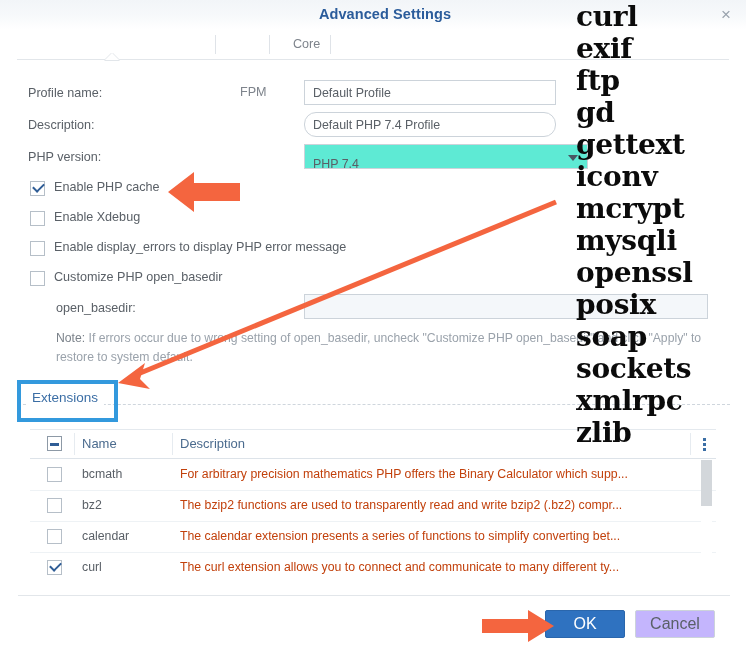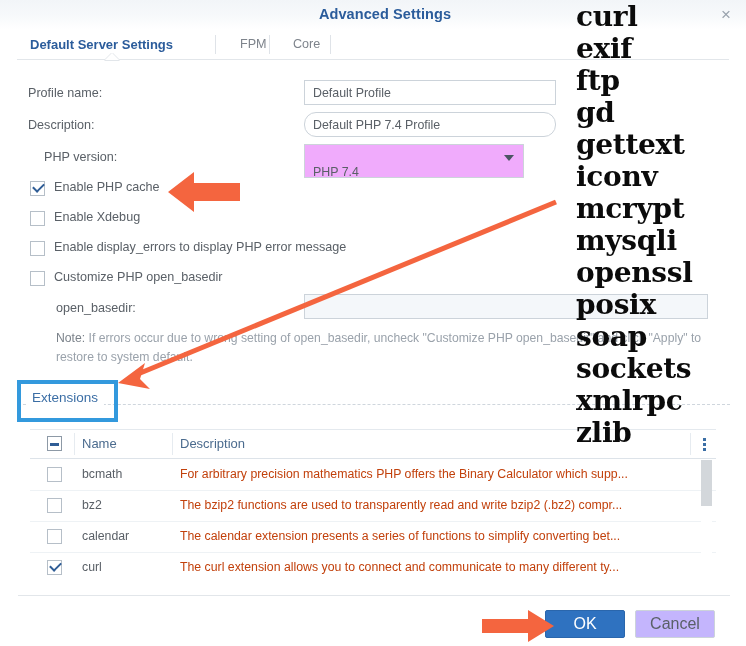--- a/index.html
+++ b/index.html
@@ -127,29 +127,29 @@
     padding: 0 8px;
     outline: none;
   }
   .text-input.readonlyish {
     background: #f4f7fa;
     border-color: #ccd3da;
   }
   .select-box {
     position: absolute;
     left: 304px;
-    width: 220px;
+    width: 284px;
     height: 25px;
     box-sizing: border-box;
     border: 1px solid #ccd3da;
-    background: #f0abfc;
+    background: #5eead4;
     font-size: 12.4px;
     color: #5a6067;
     line-height: 23px;
-    padding: 16px 8px;
+    padding: 8px 8px;
     cursor: pointer;
   }
   .select-arrow {
     position: absolute;
     right: 9px; top: 10px;
     width: 0; height: 0;
     border-left: 5px solid transparent;
     border-right: 5px solid transparent;
     border-top: 6px solid #4a5563;
   }
@@ -391,37 +391,36 @@
 <body>
 
 <div id="dialog">
 
   <div id="titlebar">
     <div id="dialog-title">Advanced Settings</div>
     <div id="close-button">×</div>
   </div>
 
   <div id="tabstrip">
-    <div class="tab active" style="left:17px;">Default Server Settings</div>
     <div class="tab-sep" style="left:215px;"></div>
-    <div class="tab" style="left:227px;">FPM</div>
+    <div class="tab" style="left:227px;margin-top:48px;">FPM</div>
     <div class="tab-sep" style="left:269px;"></div>
     <div class="tab" style="left:280px;">Core</div>
     <div class="tab-sep" style="left:330px;"></div>
   </div>
   <div id="tab-underline"></div>
   <div id="tab-caret"></div>
 
   <div class="form-label" style="left:28px; top:86px;">Profile name:</div>
   <input class="text-input" style="top: 80px;" value="Default Profile">
 
   <div class="form-label" style="left:28px; top:118px;">Description:</div>
   <input class="text-input" style="top: 112px; border-radius: 12px;" value="Default PHP 7.4 Profile">
 
-  <div class="form-label" style="left:44px; top:150px;">PHP version:</div>
+  <div class="form-label" style="left:28px; top:150px;">PHP version:</div>
   <div class="select-box" style="top:144px;">
     <span>PHP 7.4</span>
     <span class="select-arrow"></span>
   </div>
 
   <div class="cbrow" style="top:181px;">
     <span class="cbox checked"></span>
     <span class="cblabel">Enable PHP cache</span>
   </div>
   <div class="cbrow" style="top:211px;">

